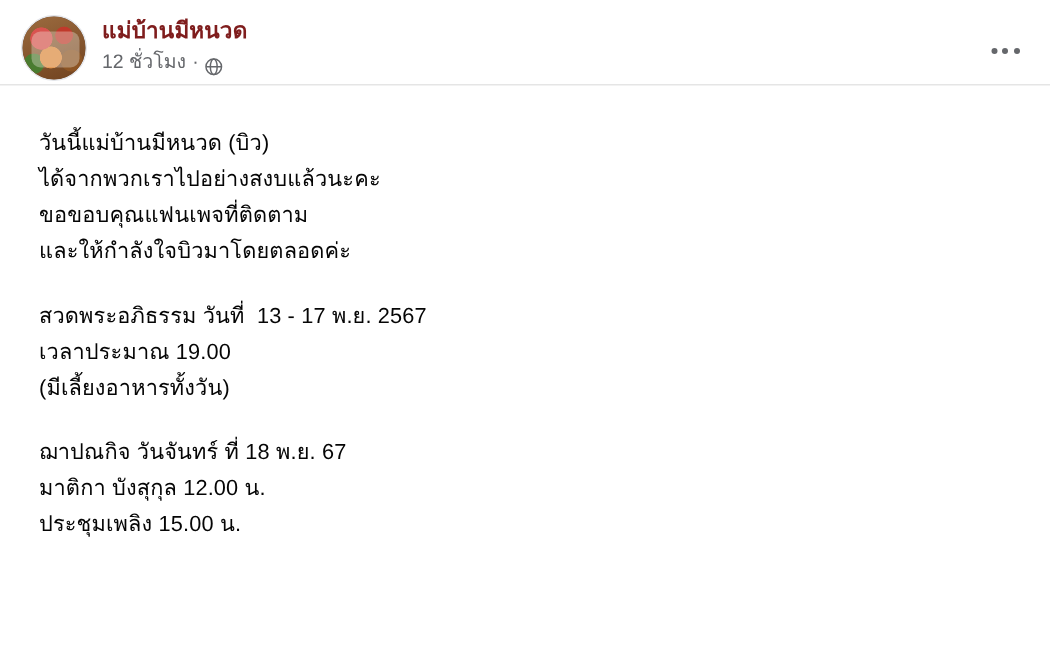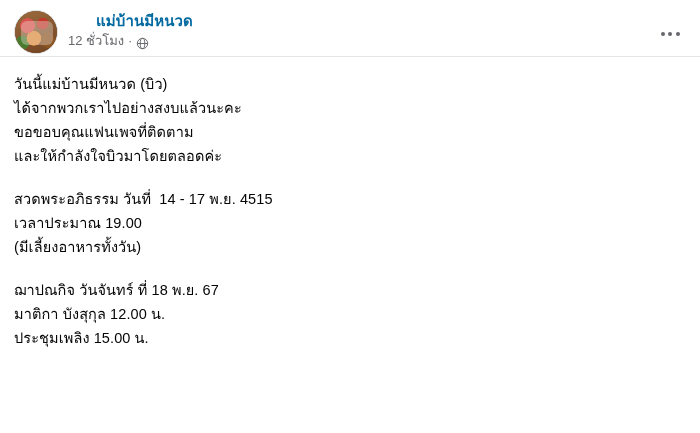--- a/index.html
+++ b/index.html
@@ -63,27 +63,26 @@
     margin-left: 10px;
     display: flex;
     flex-direction: column;
     justify-content: center;
     padding-top: 1px;
   }
   .page-name {
     font-size: 15px;
     font-weight: bold;
     line-height: 19px;
-    color: #0369a1;
+    color: #7f1d1d;
     letter-spacing: 0.1px;
-    margin-left: 28px;
   }
   .meta-row {
     display: flex;
-    align-items: center;
+    align-items: flex-end;
     gap: 4px;
     margin-top: 3px;
     font-size: 13px;
     color: #65676b;
     line-height: 16px;
   }
   .meta-sep {
     font-size: 13px;
     color: #65676b;
   }
@@ -127,21 +126,21 @@
     background: #e5e5e5;
   }
   .post-body {
     padding: 16px 14px 0 14px;
     font-size: 14.5px;
     line-height: 24px;
     color: #050505;
     letter-spacing: 0.1px;
   }
   .para {
-    margin: 0;
+    margin: 12px;
     white-space: pre-wrap;
   }
   .para + .para {
     margin-top: 19px;
   }
 </style>
 </head>
 <body>
 
 <div class="post">
@@ -174,21 +173,21 @@
     </div>
   </div>
 
   <div class="divider"></div>
 
   <div class="post-body">
     <p class="para">วันนี้แม่บ้านมีหนวด (บิว)
 ได้จากพวกเราไปอย่างสงบแล้วนะคะ
 ขอขอบคุณแฟนเพจที่ติดตาม
 และให้กำลังใจบิวมาโดยตลอดค่ะ</p>
-    <p class="para">สวดพระอภิธรรม วันที่  14 - 17 พ.ย. 4515
+    <p class="para">สวดพระอภิธรรม วันที่  13 - 17 พ.ย. 2567
 เวลาประมาณ 19.00
 (มีเลี้ยงอาหารทั้งวัน)</p>
     <p class="para">ฌาปณกิจ วันจันทร์ ที่ 18 พ.ย. 67
 มาติกา บังสุกุล 12.00 น.
 ประชุมเพลิง 15.00 น.</p>
 
   </div>
 
 </div>
 

